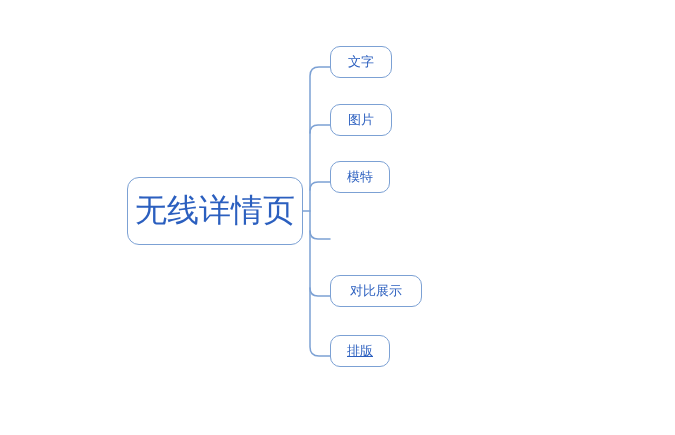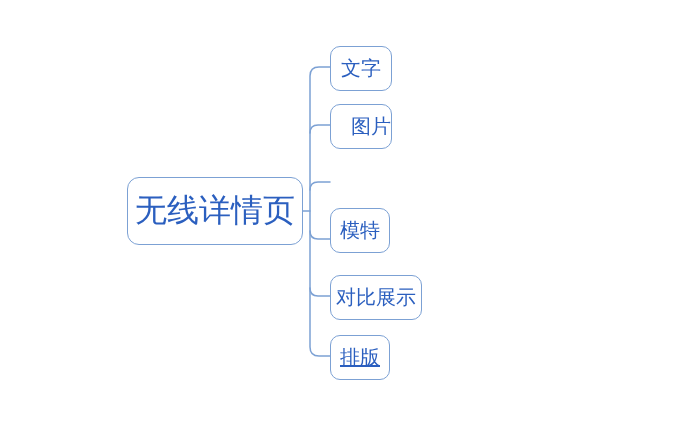--- a/index.html
+++ b/index.html
@@ -42,27 +42,27 @@
   .node-root {
     left: 127px;
     top: 177px;
     width: 176px;
     height: 68px;
     border-radius: 12px;
     font-size: 32px;
   }
   .node-child {
     left: 330px;
-    height: 45px;
+    height: 32px;
     border-radius: 10px;
-    font-size: 20px;
+    font-size: 13px;
   }
   .child-0 { top: 46px;  width: 62px; }
-  .child-1 { top: 104px; width: 62px; justify-content: flex-end; }
-  .child-2 { top: 161px; width: 60px; margin-top: 47px; }
+  .child-1 { top: 104px; width: 62px; }
+  .child-2 { top: 161px; width: 60px; }
   .child-3 { top: 218px; width: 92px; }
   .child-4 { top: 275px; width: 92px; text-align: right; }
   .child-5 { top: 335px; width: 60px; text-decoration: underline; }
 </style>
 </head>
 <body>
 
 <div class="canvas">
 
   <svg class="connectors" viewBox="0 0 675 435" xmlns="http://www.w3.org/2000/svg">

